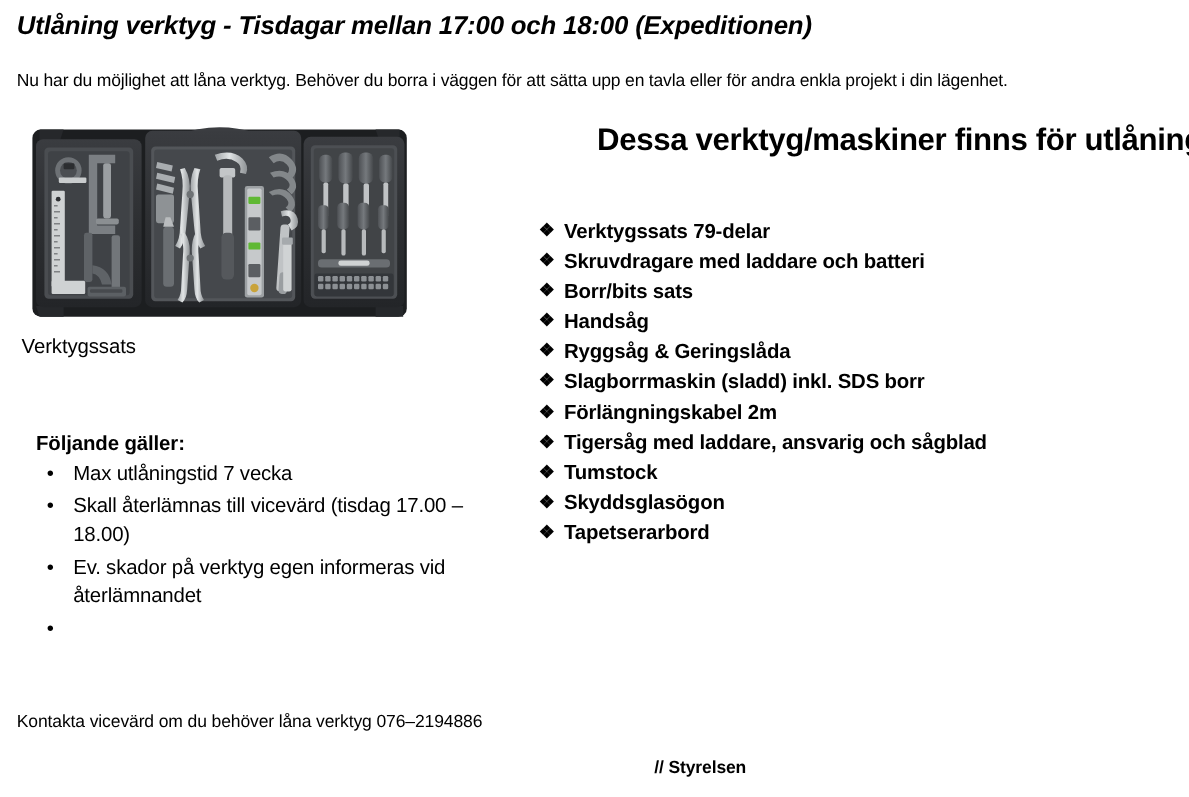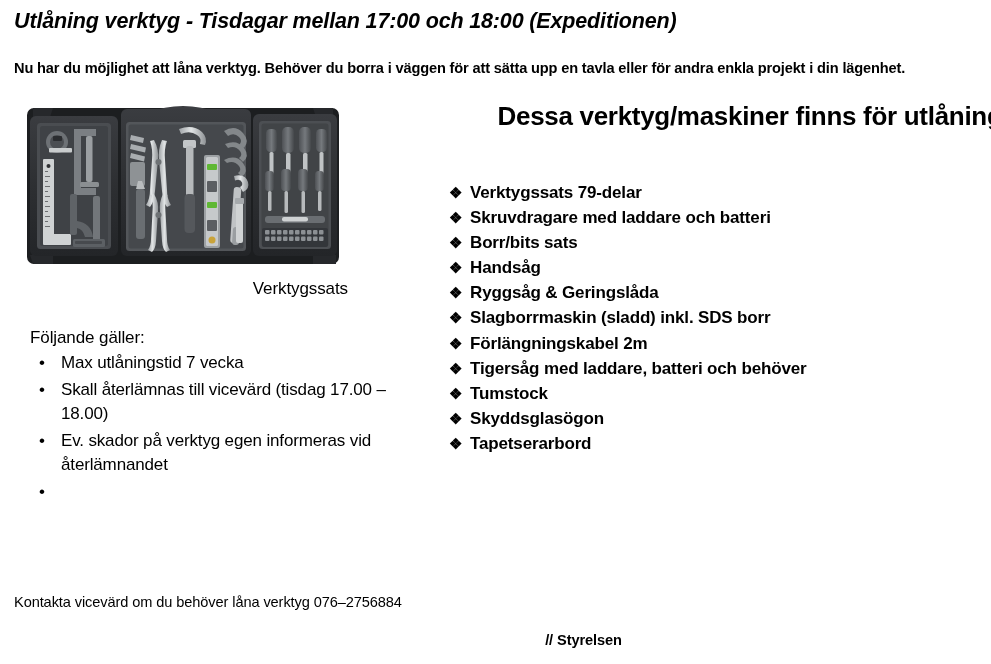--- a/index.html
+++ b/index.html
@@ -38,54 +38,54 @@
 
   #intro-paragraph {
     position: absolute;
     left: 14px;
     top: 58px;
     width: 966px;
     font-size: 14.6px;
     line-height: 20px;
     letter-spacing: -0.15px;
     white-space: nowrap;
-    font-weight: bold;
   }
 
   
   #toolbox-figure {
     position: absolute;
     left: 18px;
     top: 96px;
     width: 330px;
   }
   #toolbox-image {
     display: block;
     width: 330px;
     height: 178px;
   }
   #toolbox-caption {
-    text-align: right;
+    text-align: left;
     font-size: 17px;
     line-height: 22px;
     margin-top: 4px;
     letter-spacing: -0.1px;
   }
 
   #rules-block {
     position: absolute;
     left: 30px;
     top: 326px;
     width: 400px;
   }
   #rules-heading {
     font-size: 17px;
-    font-weight: normal;
+    font-weight: bold;
     line-height: 23px;
     letter-spacing: -0.1px;
+    margin-top: 32px;
   }
   #rules-list {
     list-style: none;
     margin: 0;
     padding: 0;
   }
   #rules-list li {
     position: relative;
     padding-left: 31px;
     font-size: 17px;
@@ -402,21 +402,21 @@
       <li>
         <span class="bullet-dot">•</span>
         <span>Ev. skador på verktyg egen informeras vid återlämnandet</span>
       </li>
       <li>
         <span class="bullet-dot">•</span>
       </li>
     </ul>
   </div>
 
-  <div id="contact-line">Kontakta vicevärd om du behöver låna verktyg 076–2756884</div>
+  <div id="contact-line">Kontakta vicevärd om du behöver låna verktyg 076–2194886</div>
 
   <div id="signature-line">// Styrelsen</div>
 
   <div id="tools-heading">Dessa verktyg/maskiner finns för utlåning</div>
 
   <ul id="tools-list">
     <li>
       <span class="bullet-diamond">❖</span>
       <span>Verktygssats 79-delar</span>
     </li>
@@ -439,21 +439,21 @@
     <li>
       <span class="bullet-diamond">❖</span>
       <span>Slagborrmaskin (sladd) inkl. SDS borr</span>
     </li>
     <li>
       <span class="bullet-diamond">❖</span>
       <span>Förlängningskabel 2m</span>
     </li>
     <li>
       <span class="bullet-diamond">❖</span>
-      <span>Tigersåg med laddare, batteri och behöver</span>
+      <span>Tigersåg med laddare, ansvarig och sågblad</span>
     </li>
     <li>
       <span class="bullet-diamond">❖</span>
       <span>Tumstock</span>
     </li>
     <li>
       <span class="bullet-diamond">❖</span>
       <span>Skyddsglasögon</span>
     </li>
     <li>

